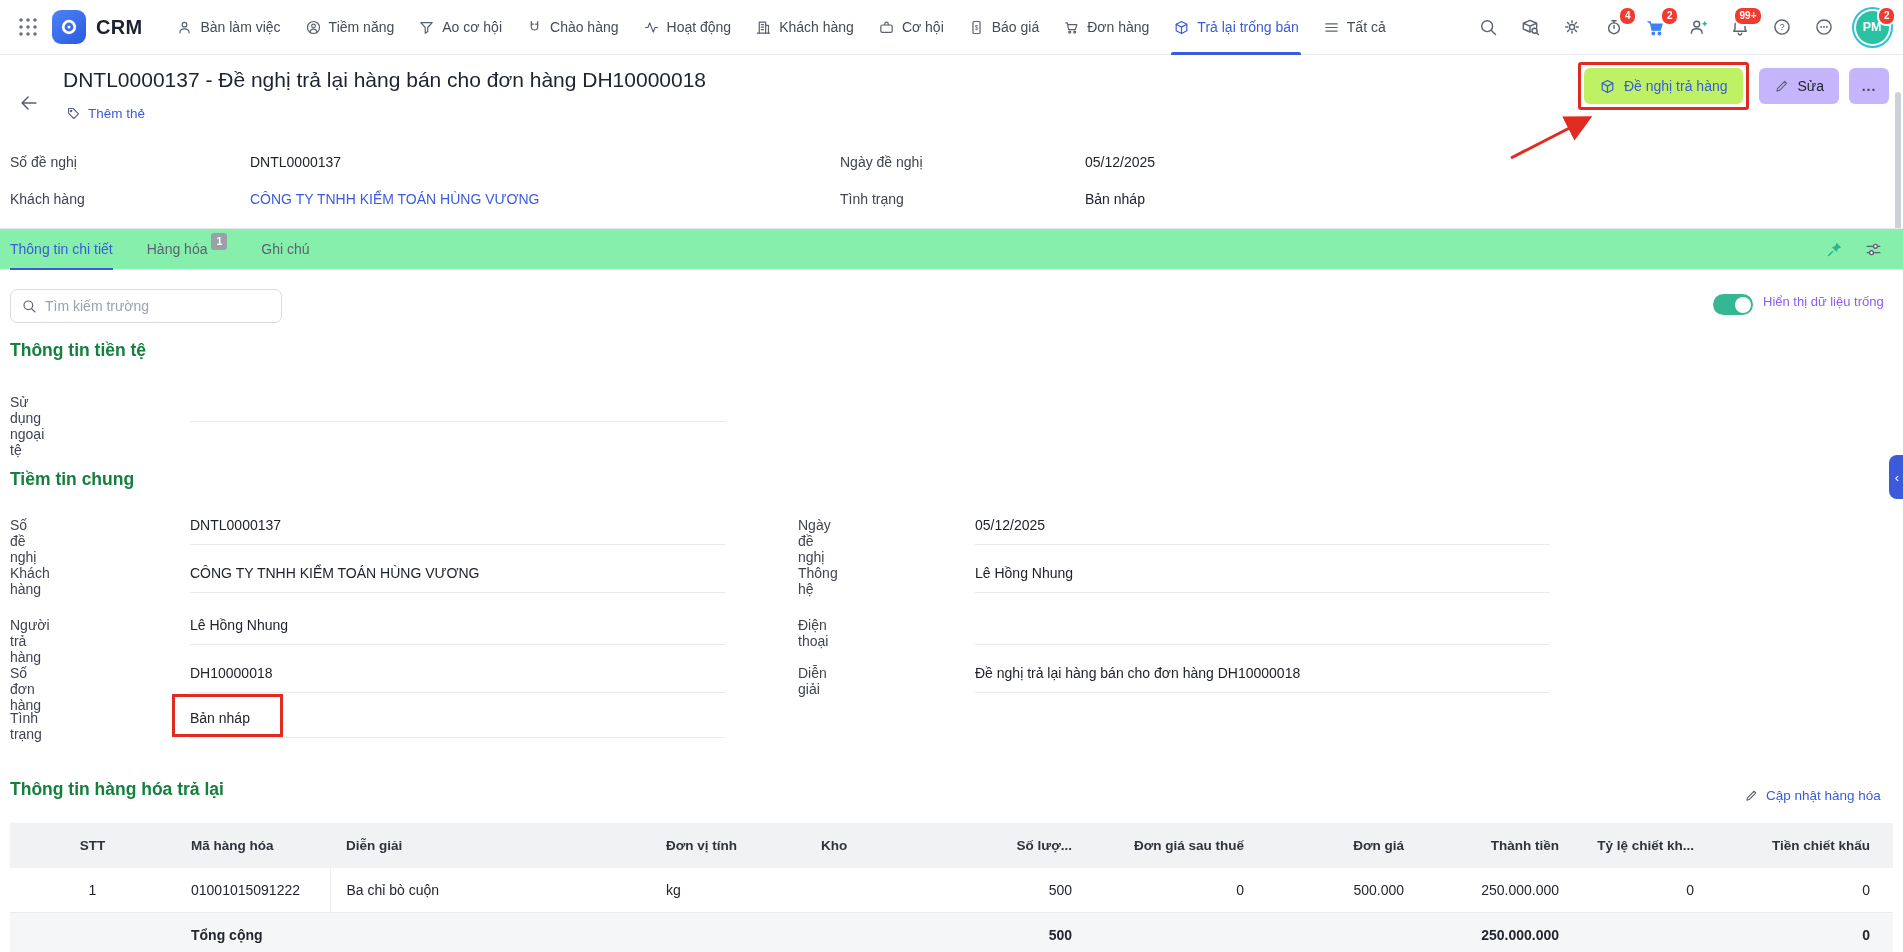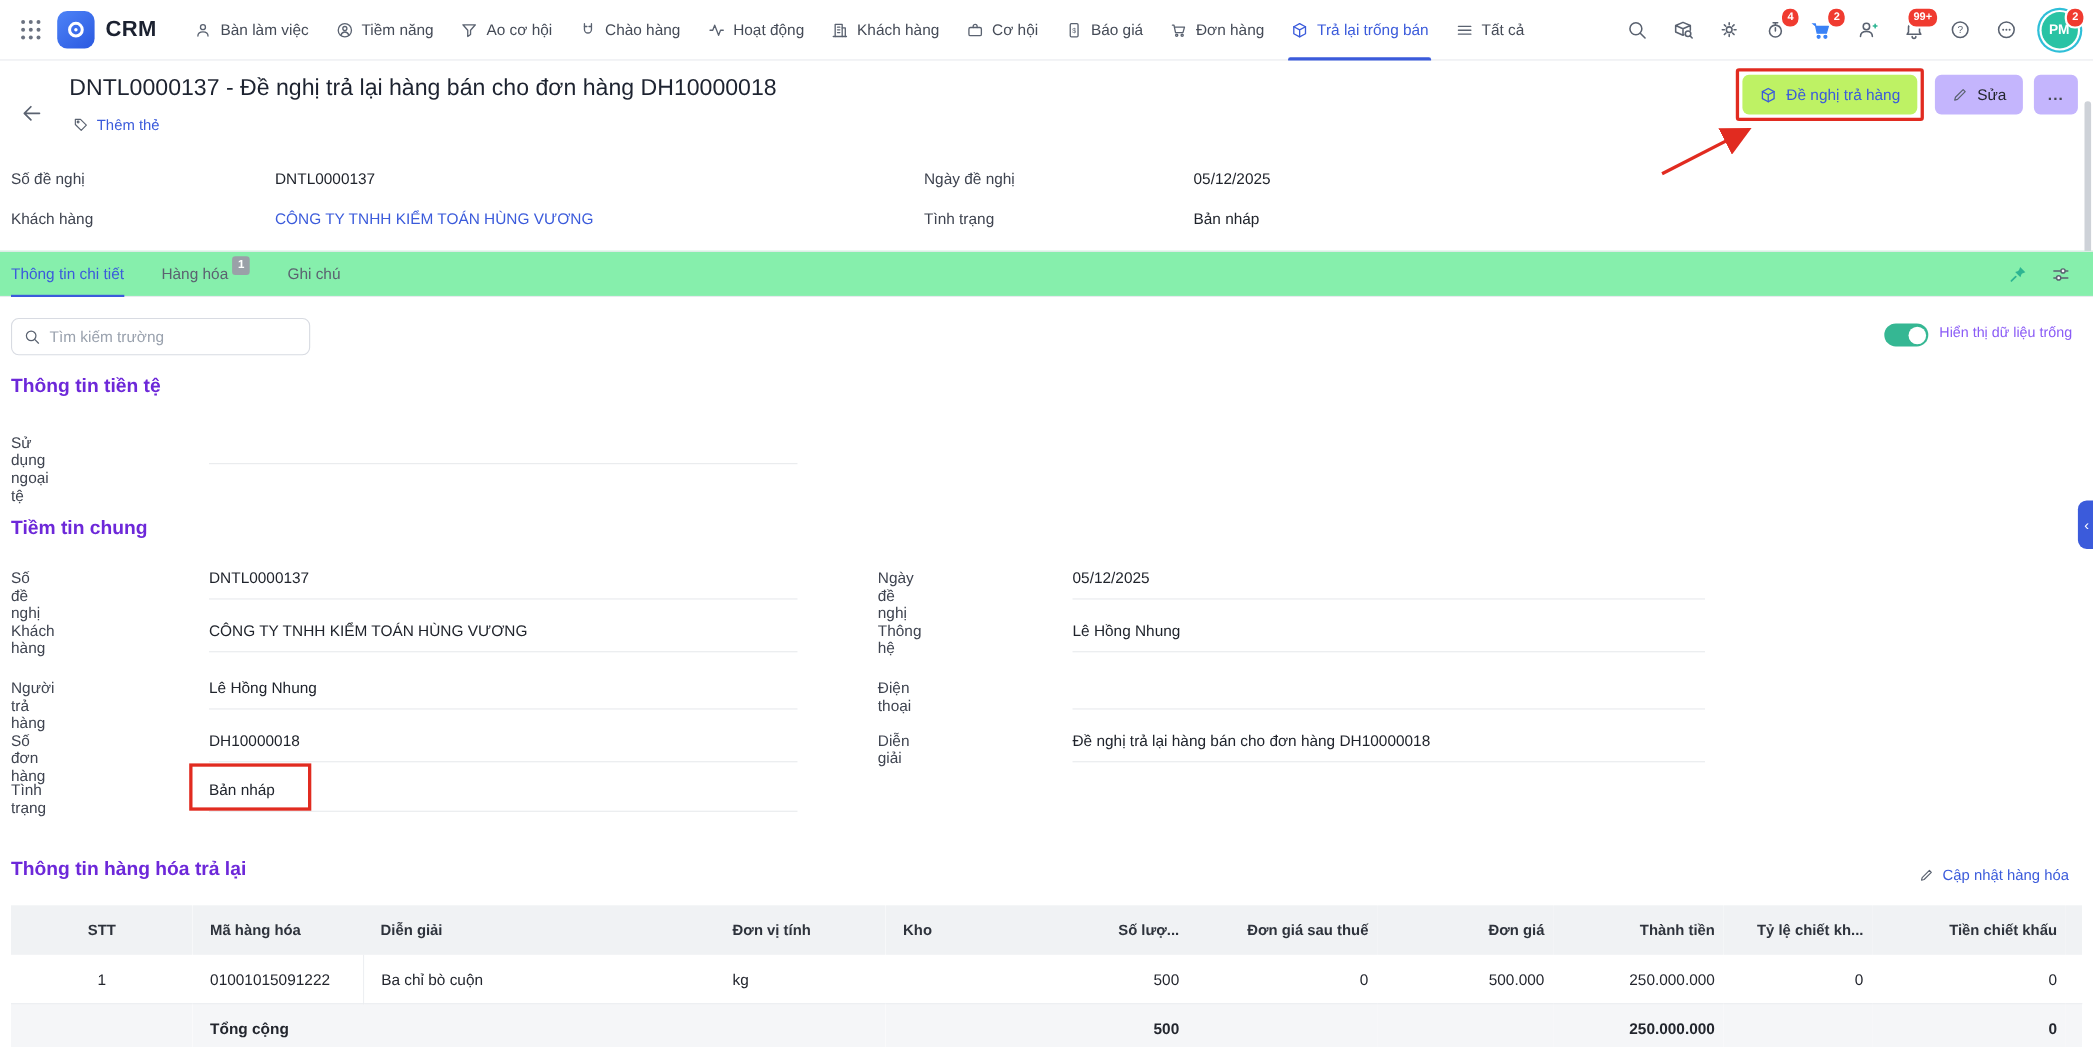--- a/index.html
+++ b/index.html
@@ -67,21 +67,21 @@
   
   .search-field{position:absolute;top:289px;left:10px;width:272px;height:34px;border:1px solid #d8dbe2;
                 border-radius:7px;display:flex;align-items:center;gap:8px;padding:0 10px;box-sizing:border-box;
                 color:#9aa2ae;font-size:14px;cursor:text;background:#fff}
   .toggle-row{position:absolute;top:294px;left:1713px;display:flex;align-items:flex-start;gap:10px;
               font-size:13px;color:#8b5cf6;white-space:nowrap}
   .switch{width:40px;height:21px;border-radius:11px;background:#35b793;position:relative;cursor:pointer;flex:0 0 auto}
   .switch::after{content:"";position:absolute;right:2.5px;top:2.5px;width:16px;height:16px;background:#fff;border-radius:50%}
 
   
-  .sec-title{position:absolute;left:10px;font-size:17.5px;font-weight:600;color:#6d28d9;white-space:nowrap}
+  .sec-title{position:absolute;left:10px;font-size:17.5px;font-weight:600;color:#15803d;white-space:nowrap}
   .frow{position:absolute;height:46px}
   .flabel{position:absolute;left:10px;top:0;color:#3f4450}
   .fvalue{position:absolute;left:190px;top:0;width:535px;padding-bottom:11px;border-bottom:1px solid #e8eaed;
           color:#20242c;min-height:16px;white-space:nowrap}
   .frow.r .flabel{left:798px}
   .frow.r .fvalue{left:975px;width:575px}
   .anno-rect-status{position:absolute;left:172px;top:694px;width:105px;height:37px;border:3px solid #e12b20;z-index:3}
 
   
   .update-link{position:absolute;left:1744px;top:788px;display:flex;align-items:center;gap:7px;color:#3b5bdb;

